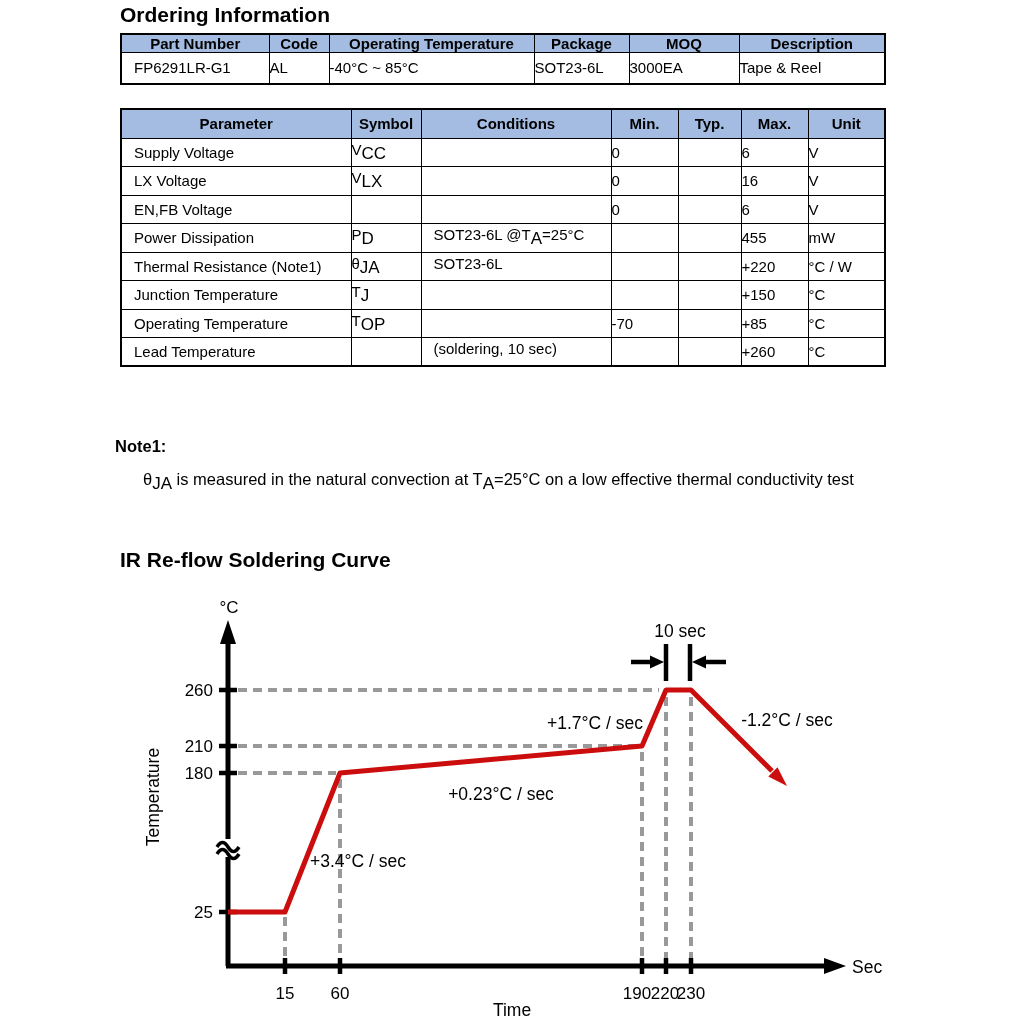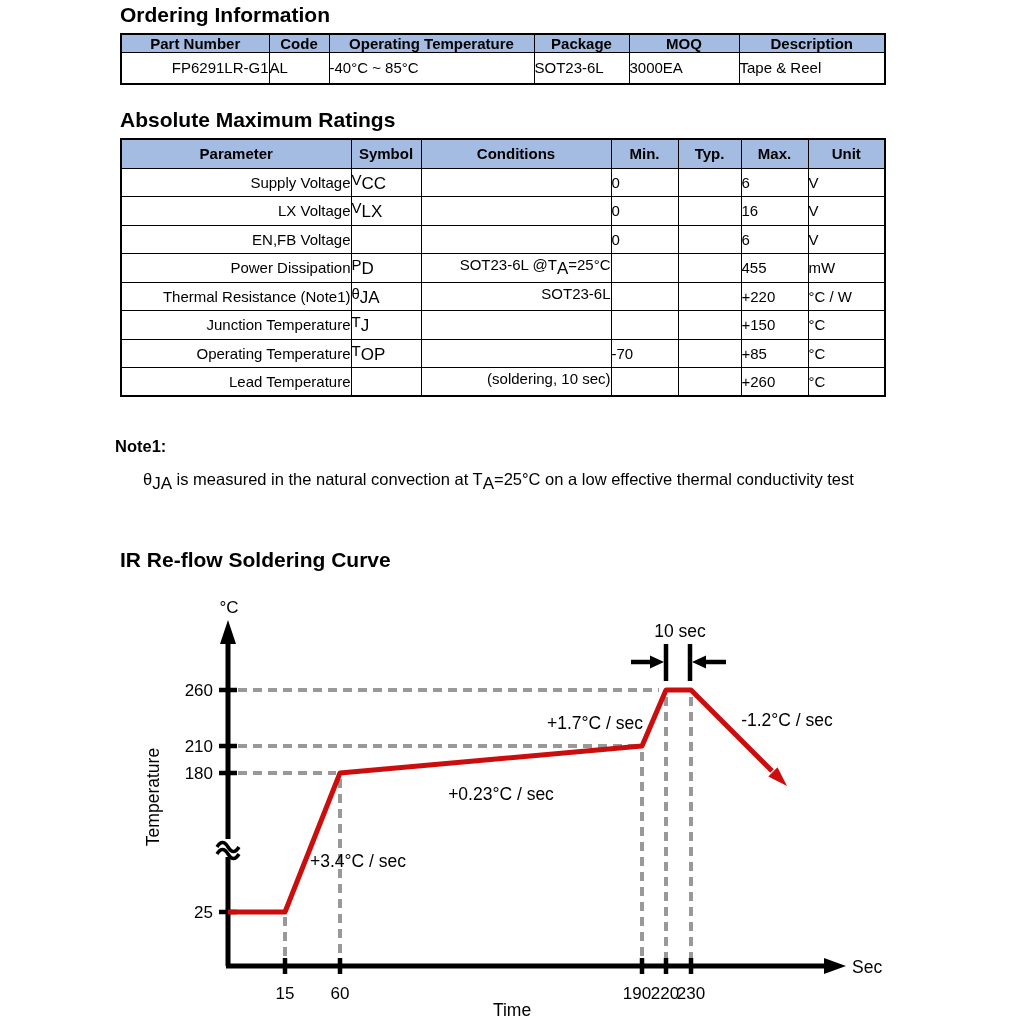--- a/index.html
+++ b/index.html
@@ -12,21 +12,21 @@
   .abs { position:absolute; }
   h2 { font-size:21px; font-weight:bold; margin-bottom:6px; }
   table { border-collapse:collapse; width:764px; table-layout:fixed; background:#fff; }
   table { border:2px solid #000; }
   th, td { border:1.5px solid #000; font-size:15px; white-space:nowrap; overflow:hidden; }
   th { background:#a4bce1; font-weight:bold; text-align:center; }
   #ordering-table th { height:15px; }
   #ordering-table td { height:31px; }
   #amr-table th { height:29px; }
   #amr-table td { height:28.5px; }
-  .al { text-align:right; padding-left:20px; }
+  .al { text-align:left; padding-left:12px; }
   .ac { text-align:left; }
   sub { font-size:17px; }
   #note-block { left:115px; top:437px; width:800px; font-size:16.5px; }
   #note-label { font-weight:bold; margin-bottom:8px; }
   .note-line { line-height:30px; white-space:nowrap; }
   .note-line1 { padding-left:28px; }
   #reflow-title { left:120px; top:548px; }
   #reflow-chart { left:0; top:578px; }
   #reflow-chart text { font-family:"Liberation Sans", sans-serif; fill:#000; }
   .ax   { stroke:#000; stroke-width:5; }
@@ -69,21 +69,20 @@
         <td class="ac">-40°C ~ 85°C</td>
         <td class="ac">SOT23-6L</td>
         <td class="ac">3000EA</td>
         <td class="ac">Tape &amp; Reel</td>
       </tr>
     </tbody>
   </table>
 </section>
 
 <section class="abs" style="left:120px; top:108px;">
-  <h2>Absolute Maximum Ratings</h2>
   <table id="amr-table">
     <colgroup>
       <col style="width:230px">
         <col style="width:70px">
         <col style="width:190px">
       <col style="width:67px">
         <col style="width:63px">
         <col style="width:67px">
         <col style="width:77px">
     </colgroup>

